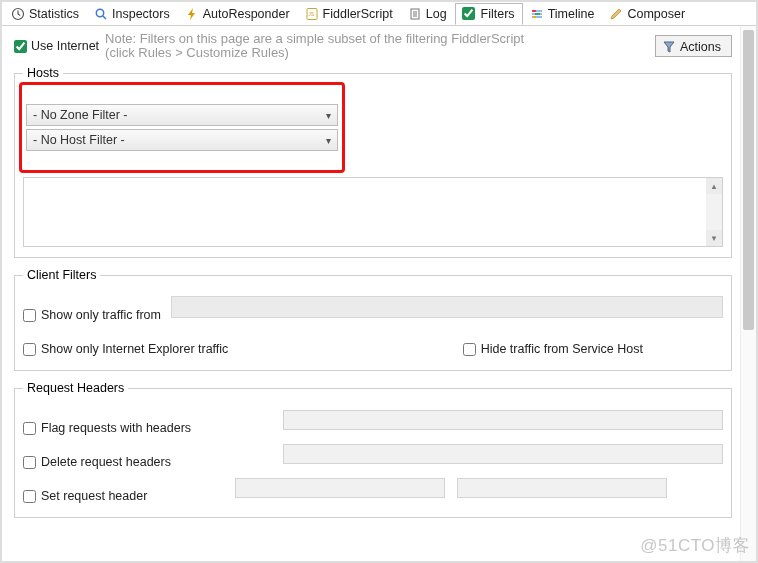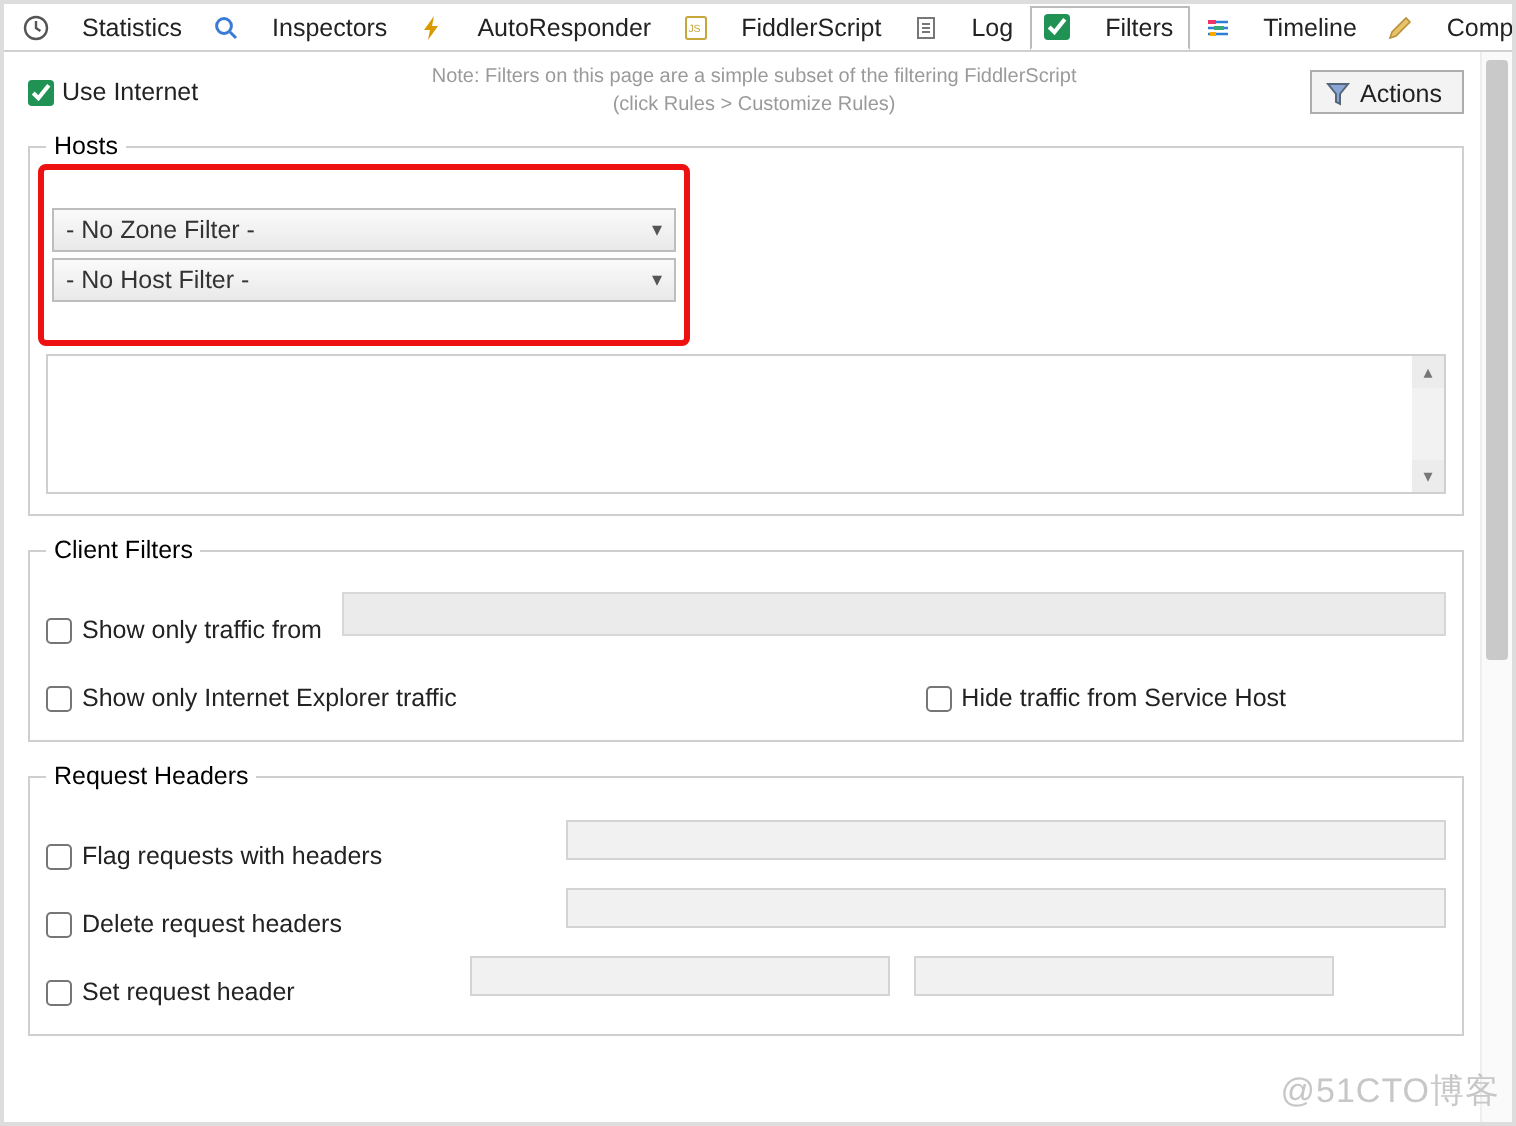--- a/index.html
+++ b/index.html
@@ -1,33 +1,33 @@
 <!DOCTYPE html>
 <html><head>
 <meta charset="utf-8">
 <style>
   * { box-sizing: border-box; }
   html, body { margin:0; padding:0; font-family:"Segoe UI",Tahoma,Arial,sans-serif; font-size:12.5px; background:#fff; color:#222; -webkit-font-smoothing:antialiased; }
   .app { width:758px; height:563px; border:2px solid #ddd; position:relative; background:#fff; overflow:hidden; }
 
   
   .tabstrip { display:flex; align-items:flex-end; height:24px; border-bottom:1px solid #d0d0d0; padding-left:2px; background:#fff; }
-  .tab { display:flex; align-items:center; gap:16px; padding:2px 7px 3px 6px; border:1px solid transparent; border-bottom:none; background:#fff; cursor:default; height:22px;}
+  .tab { display:flex; align-items:center; gap:4px; padding:2px 7px 3px 6px; border:1px solid transparent; border-bottom:none; background:#fff; cursor:default; height:22px;}
   .tab.active { border:1px solid #bbb; border-bottom:1px solid #fff; position:relative; z-index:2;}
   .tab .ico { width:14px; height:14px; display:inline-flex; align-items:center; justify-content:center; }
   .tabstrip input[type=checkbox]{ width:13px; height:13px; accent-color:#1f9254; margin:0 2px 0 0;}
 
   .body { position:absolute; top:24px; left:0; right:16px; bottom:0; overflow:hidden; padding:4px 8px 4px 12px;}
   .scrollbar-v { position:absolute; top:24px; right:0; width:16px; bottom:0; background:#fafafa; border-left:1px solid #eee;}
   .scrollbar-v .thumb { position:absolute; left:2px; right:2px; top:4px; height:300px; background:#c9c9c9; border-radius:2px;}
 
   .toprow { display:flex; align-items:center; gap:6px; height:24px; margin-top:4px;}
   .checkbox { display:flex; align-items:center; gap:4px; }
   .checkbox input { width:13px; height:13px; margin:0; accent-color:#1f9254;}
-  .note { color:#9a9a9a; font-size:10px; text-align:center; flex:1; line-height:14px;}
+  .note { color:#9a9a9a; font-size:13px; flex:1; line-height:14px;}
   .actions-btn { border:1px solid #adadad; background:#f3f3f3; padding:2px 10px 2px 6px; display:flex; align-items:flex-end; gap:4px; height:22px;}
   .actions-btn .ico{width:14px;height:14px;}
 
   fieldset.group { border:1px solid #cfcfcf; margin:8px 0 10px 0; padding:6px 8px 10px 8px; }
   fieldset.group > legend { padding:0 4px; color:#000000; }
 
   .redbox { border:3px solid #e11; border-radius:4px; padding:16px 4px; margin:-4px -2px 4px -4px; width:326px;}
   .combo { display:flex; align-items:center; justify-content:space-between; border:1px solid #bdbdbd; background:linear-gradient(#fafafa,#e9e9e9); height:22px; padding:0 6px; margin:3px 0; font-size:12.5px; color:#333;}
   .combo .chev { color:#555; font-size:10px;}
 

